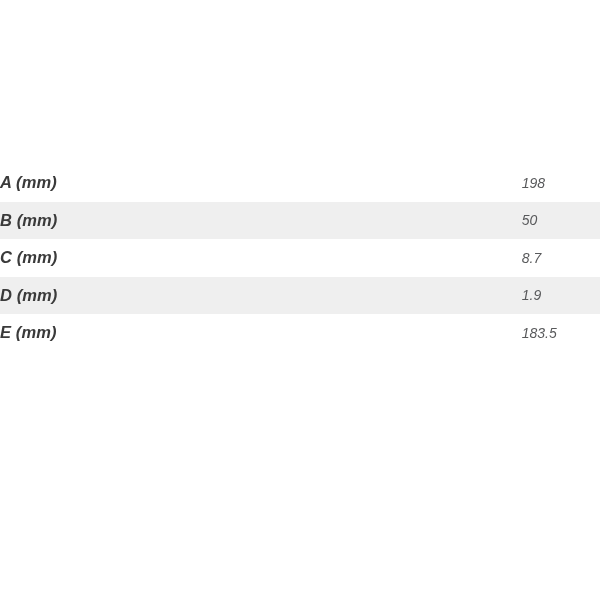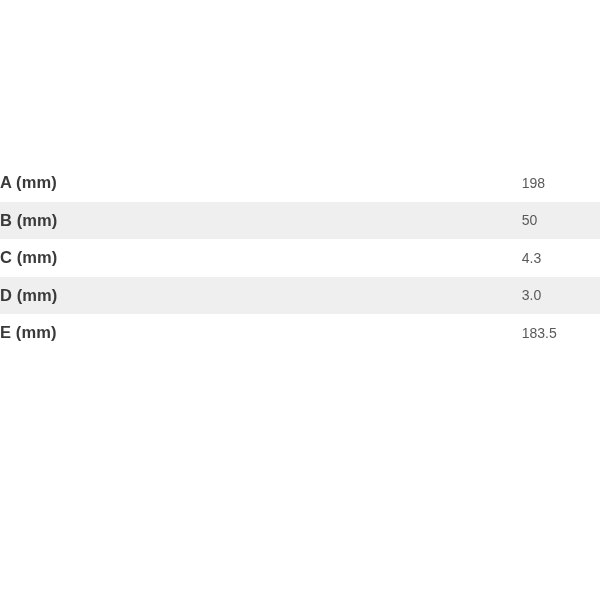--- a/index.html
+++ b/index.html
@@ -16,20 +16,21 @@
   #spec-table {
     position: absolute;
     top: 164px;
     left: 0;
     width: 600px;
     border-collapse: collapse;
     table-layout: fixed;
   }
   #spec-table tr {
     height: 37.5px;
+    font-style: italic;
   }
   #spec-table tr.shaded {
     background: #efefef;
     border-radius: 9px;
   }
   #spec-table tr.plain {
     background: #ffffff;
   }
   #spec-table td {
     padding: 0;
@@ -61,24 +62,24 @@
     <tr class="plain">
       <td class="spec-label">A (mm)</td>
       <td class="spec-value">198</td>
     </tr>
     <tr class="shaded">
       <td class="spec-label">B (mm)</td>
       <td class="spec-value">50</td>
     </tr>
     <tr class="plain">
       <td class="spec-label">C (mm)</td>
-      <td class="spec-value">4.3</td>
+      <td class="spec-value">8.7</td>
     </tr>
     <tr class="shaded">
       <td class="spec-label">D (mm)</td>
-      <td class="spec-value">3.0</td>
+      <td class="spec-value">1.9</td>
     </tr>
     <tr class="plain">
       <td class="spec-label">E (mm)</td>
       <td class="spec-value">183.5</td>
     </tr>
   </tbody>
 </table>
 
 </body></html>

